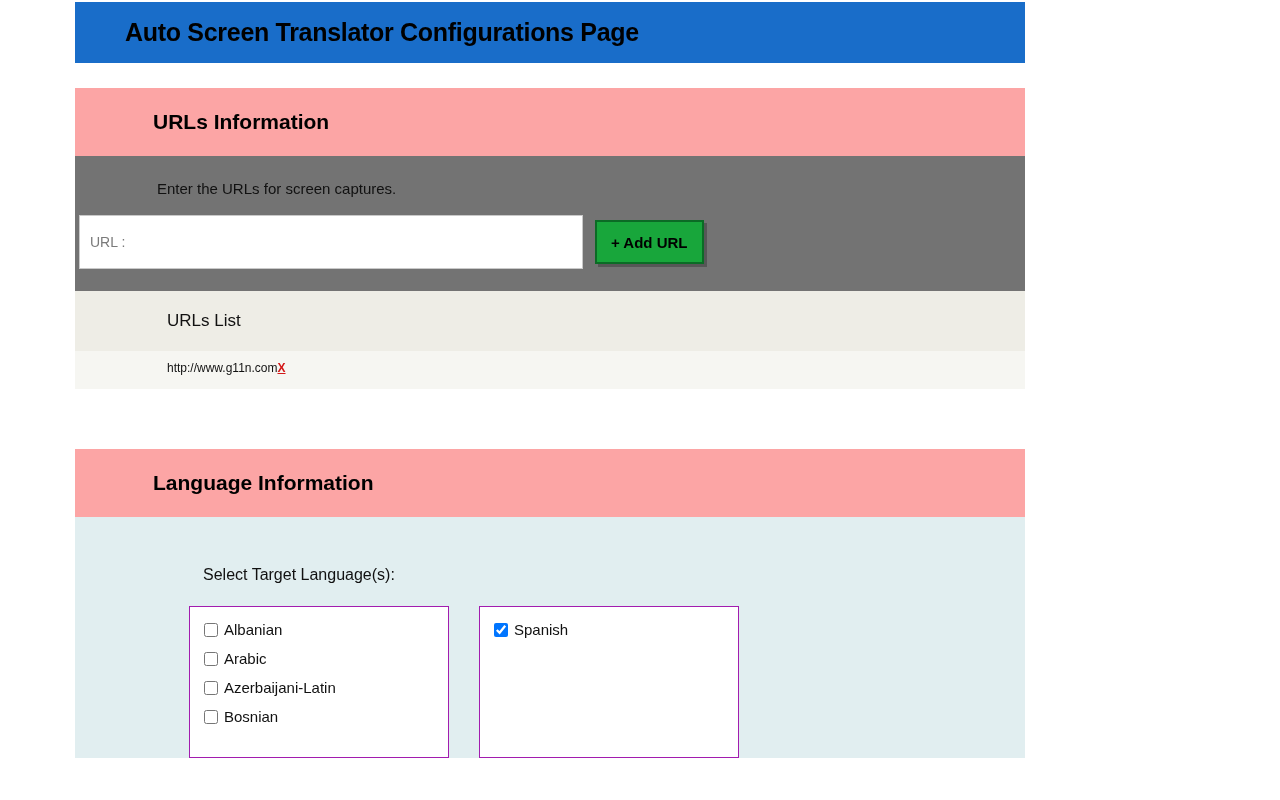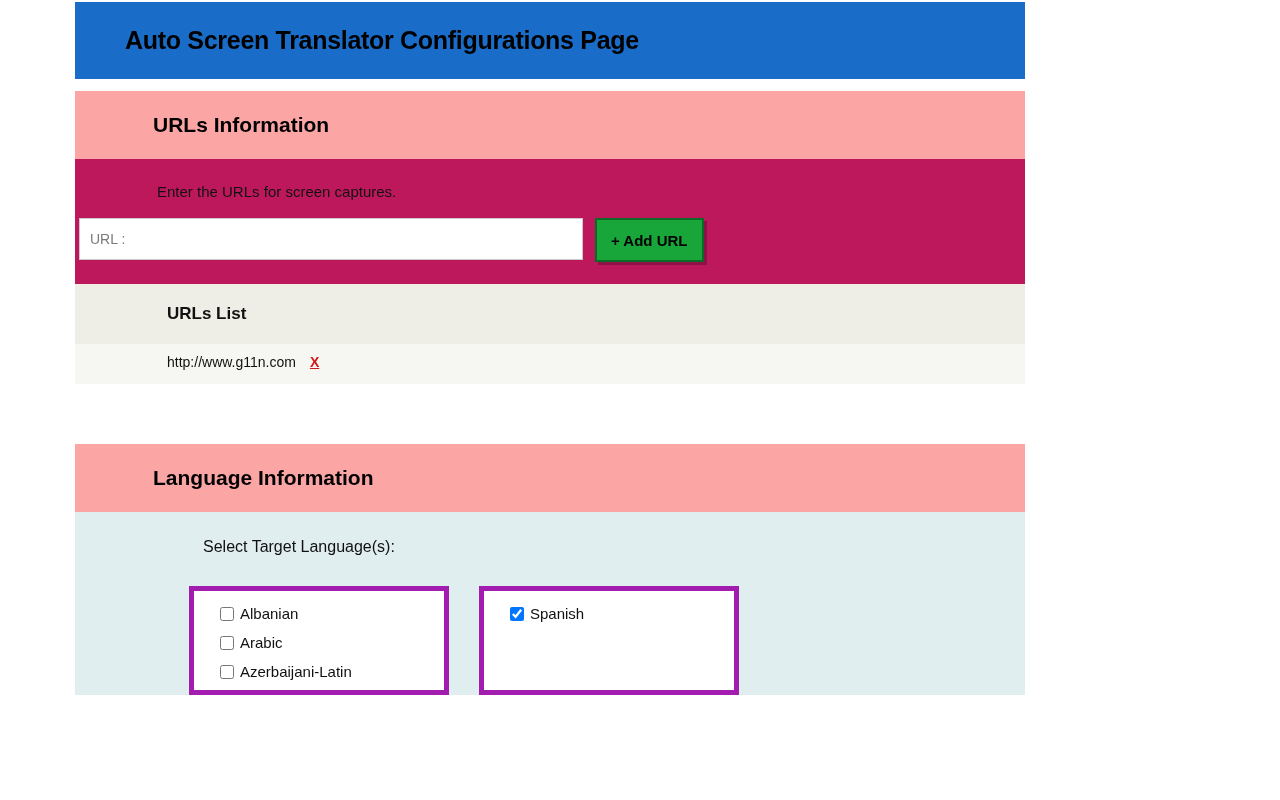--- a/index.html
+++ b/index.html
@@ -10,56 +10,56 @@
     color: #111;
   }
   .page {
     width: 950px;
     margin-left: 75px;
     margin-top: 2px;
   }
   .banner {
     background: #196dc9;
     color: #000;
-    padding: 24px 50px;
-    margin-bottom: 12px;
+    padding: 16px 50px;
+    margin-bottom: 25px;
   }
   .banner-title {
     font-size: 25px;
     font-weight: 700;
     letter-spacing: -0.3px;
   }
   .section-header {
     background: #fca5a5;
     color: #000;
     padding: 22px 78px;
     font-size: 21px;
     font-weight: 700;
   }
   .section-body {
-    background: #be185d;
+    background: #737373;
     padding: 18px 12px 22px 0;
   }
   .section-body .instruction {
     padding: 6px 82px 18px 82px;
     font-size: 15px;
   }
   .url-row {
     display: flex;
     align-items: stretch;
     padding-left: 4px;
     gap: 12px;
   }
   .url-field {
     display: flex;
     align-items: center;
     background: #fff;
     border: 1px solid #c9c9c9;
     width: 504px;
-    height: 42px;
+    height: 54px;
     padding: 0 10px;
   }
   .url-label {
     color: #7a7a7a;
     font-size: 14px;
     margin-right: 6px;
     white-space: nowrap;
   }
   .url-input {
     flex: 1;
@@ -79,61 +79,61 @@
     height: 44px;
     align-self: center;
     padding: 0 14px;
     cursor: pointer;
     text-align: center;
   }
   .urls-list-header {
     background: #eeede6;
     padding: 20px 92px;
     font-size: 17px;
-    font-weight: 700;
+    font-weight: 400;
   }
   .urls-list-body {
     background: #f6f6f2;
     padding: 10px 92px 14px 92px;
   }
   .url-item {
     display: flex;
     align-items: center;
-    gap: 14px;
-    font-size: 14px;
+    font-size: 12px;
   }
   .url-item .delete {
     color: #d31818;
     font-weight: 600;
     cursor: pointer;
     text-decoration: underline;
   }
   .gap {
     height: 60px;
   }
   .lang-body {
     background: #e1eef0;
     padding: 26px 0 0 0;
   }
   .lang-instruction {
-    padding: 0 0 30px 128px;
+    padding: 0 0 22px 128px;
     font-size: 16px;
+    margin-top: 23px;
   }
   .lang-columns {
     display: flex;
     gap: 30px;
     padding-left: 114px;
   }
   .lang-box {
-    border: 5px solid #a21caf;
+    border: 1px solid #a21caf;
     background: #fff;
     width: 260px;
-    height: 109px;
+    height: 152px;
     position: relative;
-    padding: 14px 26px;
+    padding: 14px 14px;
     overflow: hidden;
   }
   .lang-box.scroll {
     overflow-y: scroll;
   }
   .lang-box.scroll::-webkit-scrollbar { width: 14px; }
   .lang-box.scroll::-webkit-scrollbar-track { background: #eeeeee; }
   .lang-box.scroll::-webkit-scrollbar-thumb { background: #bcbcbc; }
   .lang-item {
     display: flex;

